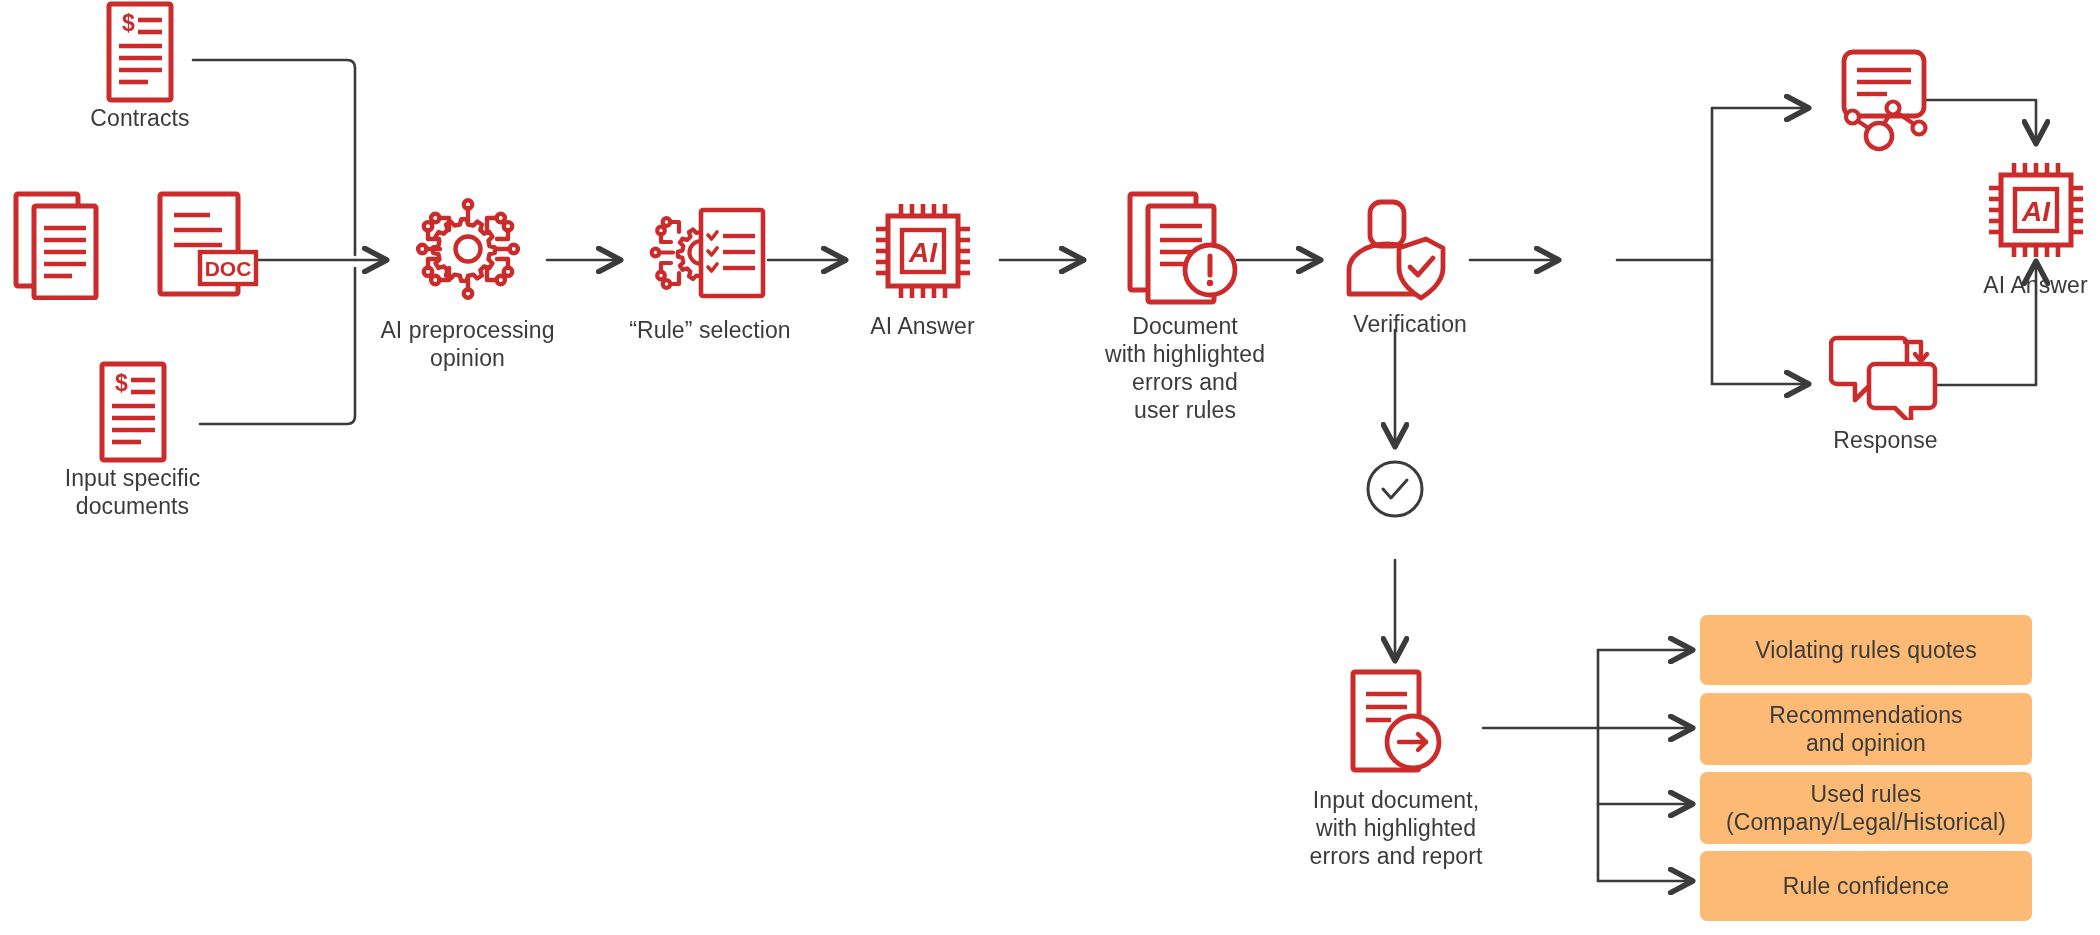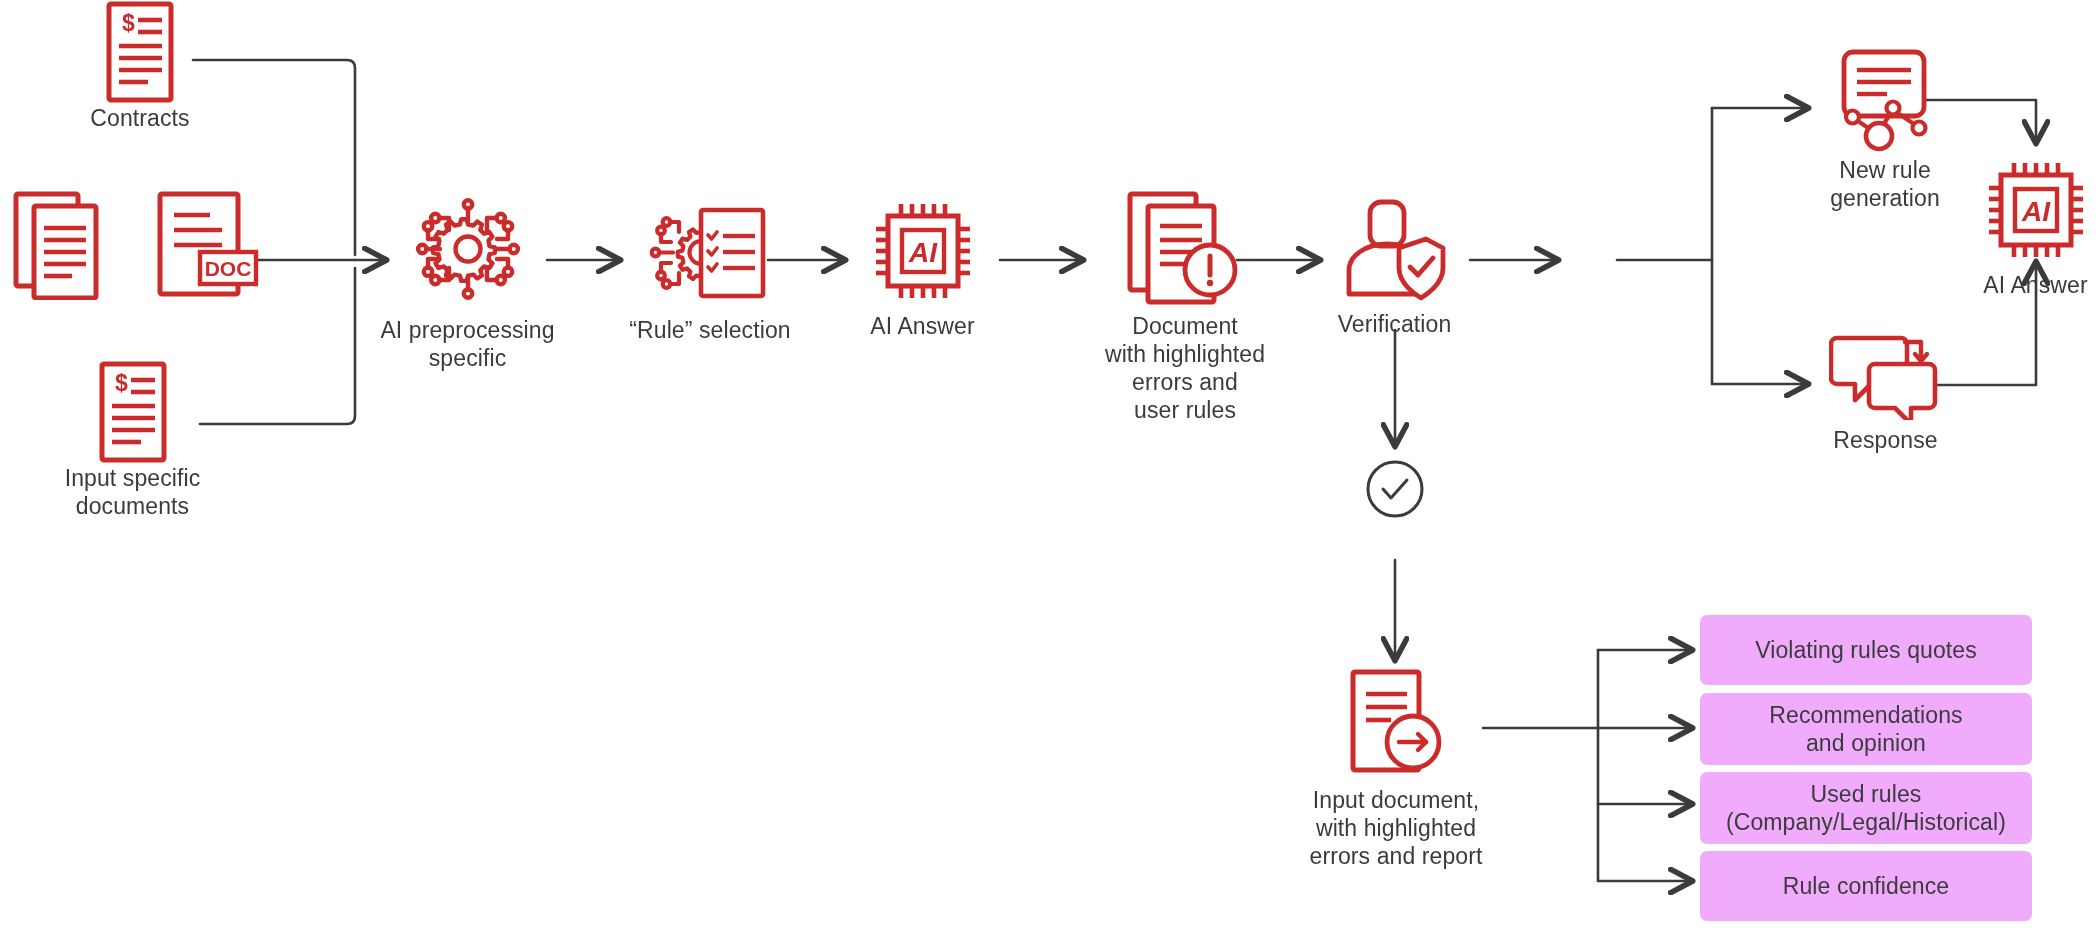--- a/index.html
+++ b/index.html
@@ -12,21 +12,21 @@
   }
   #stage{position:relative;width:2100px;height:935px;}
   svg.layer{position:absolute;left:0;top:0;width:2100px;height:935px;}
   .node{position:absolute;text-align:center;}
   .label{
     font-size:23px;line-height:28px;color:#3b3b3b;
     letter-spacing:.1px;white-space:pre-line;
   }
   .icon-wrap{display:flex;align-items:center;justify-content:center;}
   .outbox{
-    position:absolute;background:#f0abfc;border-radius:7px;
+    position:absolute;background:#fdba74;border-radius:7px;
     display:flex;align-items:center;justify-content:center;
     text-align:center;
   }
   .outbox .label{font-size:23px;line-height:28px;}
 </style>
 </head>
 <body>
 
 <div id="stage">
 
@@ -184,21 +184,21 @@
           <path d="M89,47 H100 V38"></path>
             <circle cx="100" cy="34.3" r="4.2"></circle>
           <path d="M31,67 H20 V76"></path>
             <circle cx="20" cy="79.7" r="4.2"></circle>
           <path d="M89,67 H100 V76"></path>
             <circle cx="100" cy="79.7" r="4.2"></circle>
         </g>
       </svg>
     </div>
     <div class="label" style="margin-top:4px;">AI preprocessing
-specific</div>
+opinion</div>
   </div>
 
   <div class="node" style="left:620px;top:196px;width:180px;">
     <div class="icon-wrap">
       <svg width="130" height="112" viewBox="0 0 130 112">
         <g fill="none" stroke="#CC2B2B" stroke-width="4.2" stroke-linecap="round" stroke-linejoin="round">
 
           <path d="M56,36 l-4.6,.9 -3.4,-3.4 -4,2.6 1.4,4.6 -3.3,3.3 -4.6,-1.4 -2.6,4 3.4,3.4 -.9,4.6 -4.6,1.2 0,4.8 4.6,1.2 .9,4.6 -3.4,3.4 2.6,4 4.6,-1.4 3.3,3.3 -1.4,4.6 4,2.6 3.4,-3.4 4.6,.9"></path>
           <path d="M56,45 a11.5,11.5 0 0,0 0,23"></path>
           <path d="M34,36 V26 H25"></path>
@@ -287,21 +287,21 @@
     <div class="icon-wrap">
       <svg width="116" height="108" viewBox="0 0 116 108">
         <g fill="none" stroke="#CC2B2B" stroke-width="4.8" stroke-linejoin="round">
           <rect x="33" y="6" width="34" height="44" rx="11"></rect>
           <path d="M12,98 V74 a38,26 0 0,1 76,0 V98 Z"></path>
         </g>
         <path d="M62,52 L89,43 L106,52 V72 C106,88 89,99 84,102 C79,99 62,88 62,72 Z" fill="#fff" stroke="#CC2B2B" stroke-width="4.8" stroke-linejoin="round"></path>
         <path d="M73,71 l8,8 15,-17" fill="none" stroke="#CC2B2B" stroke-width="4.8" stroke-linecap="round" stroke-linejoin="round"></path>
       </svg>
     </div>
-    <div class="label" style="margin-top:6px;">Verification</div>
+    <div class="label" style="margin-top:6px;text-align:right;">Verification</div>
   </div>
 
 
   <div class="node" style="left:1810px;top:48px;width:150px;">
     <div class="icon-wrap">
       <svg width="108" height="104" viewBox="0 0 108 104">
         <rect x="13" y="4" width="80" height="64" rx="9" fill="#fff" stroke="#CC2B2B" stroke-width="4.8"></rect>
         <g stroke="#CC2B2B" stroke-width="4.4">
           <line x1="26" y1="22" x2="80" y2="22"></line>
           <line x1="26" y1="34" x2="80" y2="34"></line>
@@ -311,22 +311,20 @@
           <line x1="24" y1="71" x2="46" y2="86"></line>
           <line x1="46" y1="86" x2="62" y2="62"></line>
           <line x1="62" y1="62" x2="86" y2="78"></line>
         </g>
         <circle cx="21.5" cy="69" r="6.5" fill="#fff" stroke="#CC2B2B" stroke-width="4.2"></circle>
         <circle cx="62" cy="60" r="6.5" fill="#fff" stroke="#CC2B2B" stroke-width="4.2"></circle>
         <circle cx="88" cy="80" r="6.5" fill="#fff" stroke="#CC2B2B" stroke-width="4.2"></circle>
         <circle cx="48" cy="88" r="13" fill="#fff" stroke="#CC2B2B" stroke-width="4.6"></circle>
       </svg>
     </div>
-    <div class="label" style="margin-top:4px;">New rule
-generation</div>
   </div>
 
   <div class="node" style="left:1808px;top:330px;width:155px;">
     <div class="icon-wrap">
       <svg width="114" height="90" viewBox="0 0 114 90">
         <path d="M8,8 h64 a6,6 0 0,1 6,6 v34 a6,6 0 0,1 -6,6 h-30 l-16,16 v-16 h-18 a6,6 0 0,1 -6,-6 v-34 a6,6 0 0,1 6,-6 Z" fill="#fff" stroke="#CC2B2B" stroke-width="4.6" stroke-linejoin="round"></path>
         <path d="M46,34 h54 a6,6 0 0,1 6,6 v32 a6,6 0 0,1 -6,6 h-18 v16 l-16,-16 h-20 a6,6 0 0,1 -6,-6 v-32 a6,6 0 0,1 6,-6 Z" fill="#fff" stroke="#CC2B2B" stroke-width="4.6" stroke-linejoin="round"></path>
         <path d="M76,12 h16 v16" fill="none" stroke="#CC2B2B" stroke-width="4.4" stroke-linecap="round" stroke-linejoin="round"></path>
         <path d="M86,24 l6,7 6,-7" fill="none" stroke="#CC2B2B" stroke-width="4.4" stroke-linecap="round" stroke-linejoin="round"></path>
       </svg>

